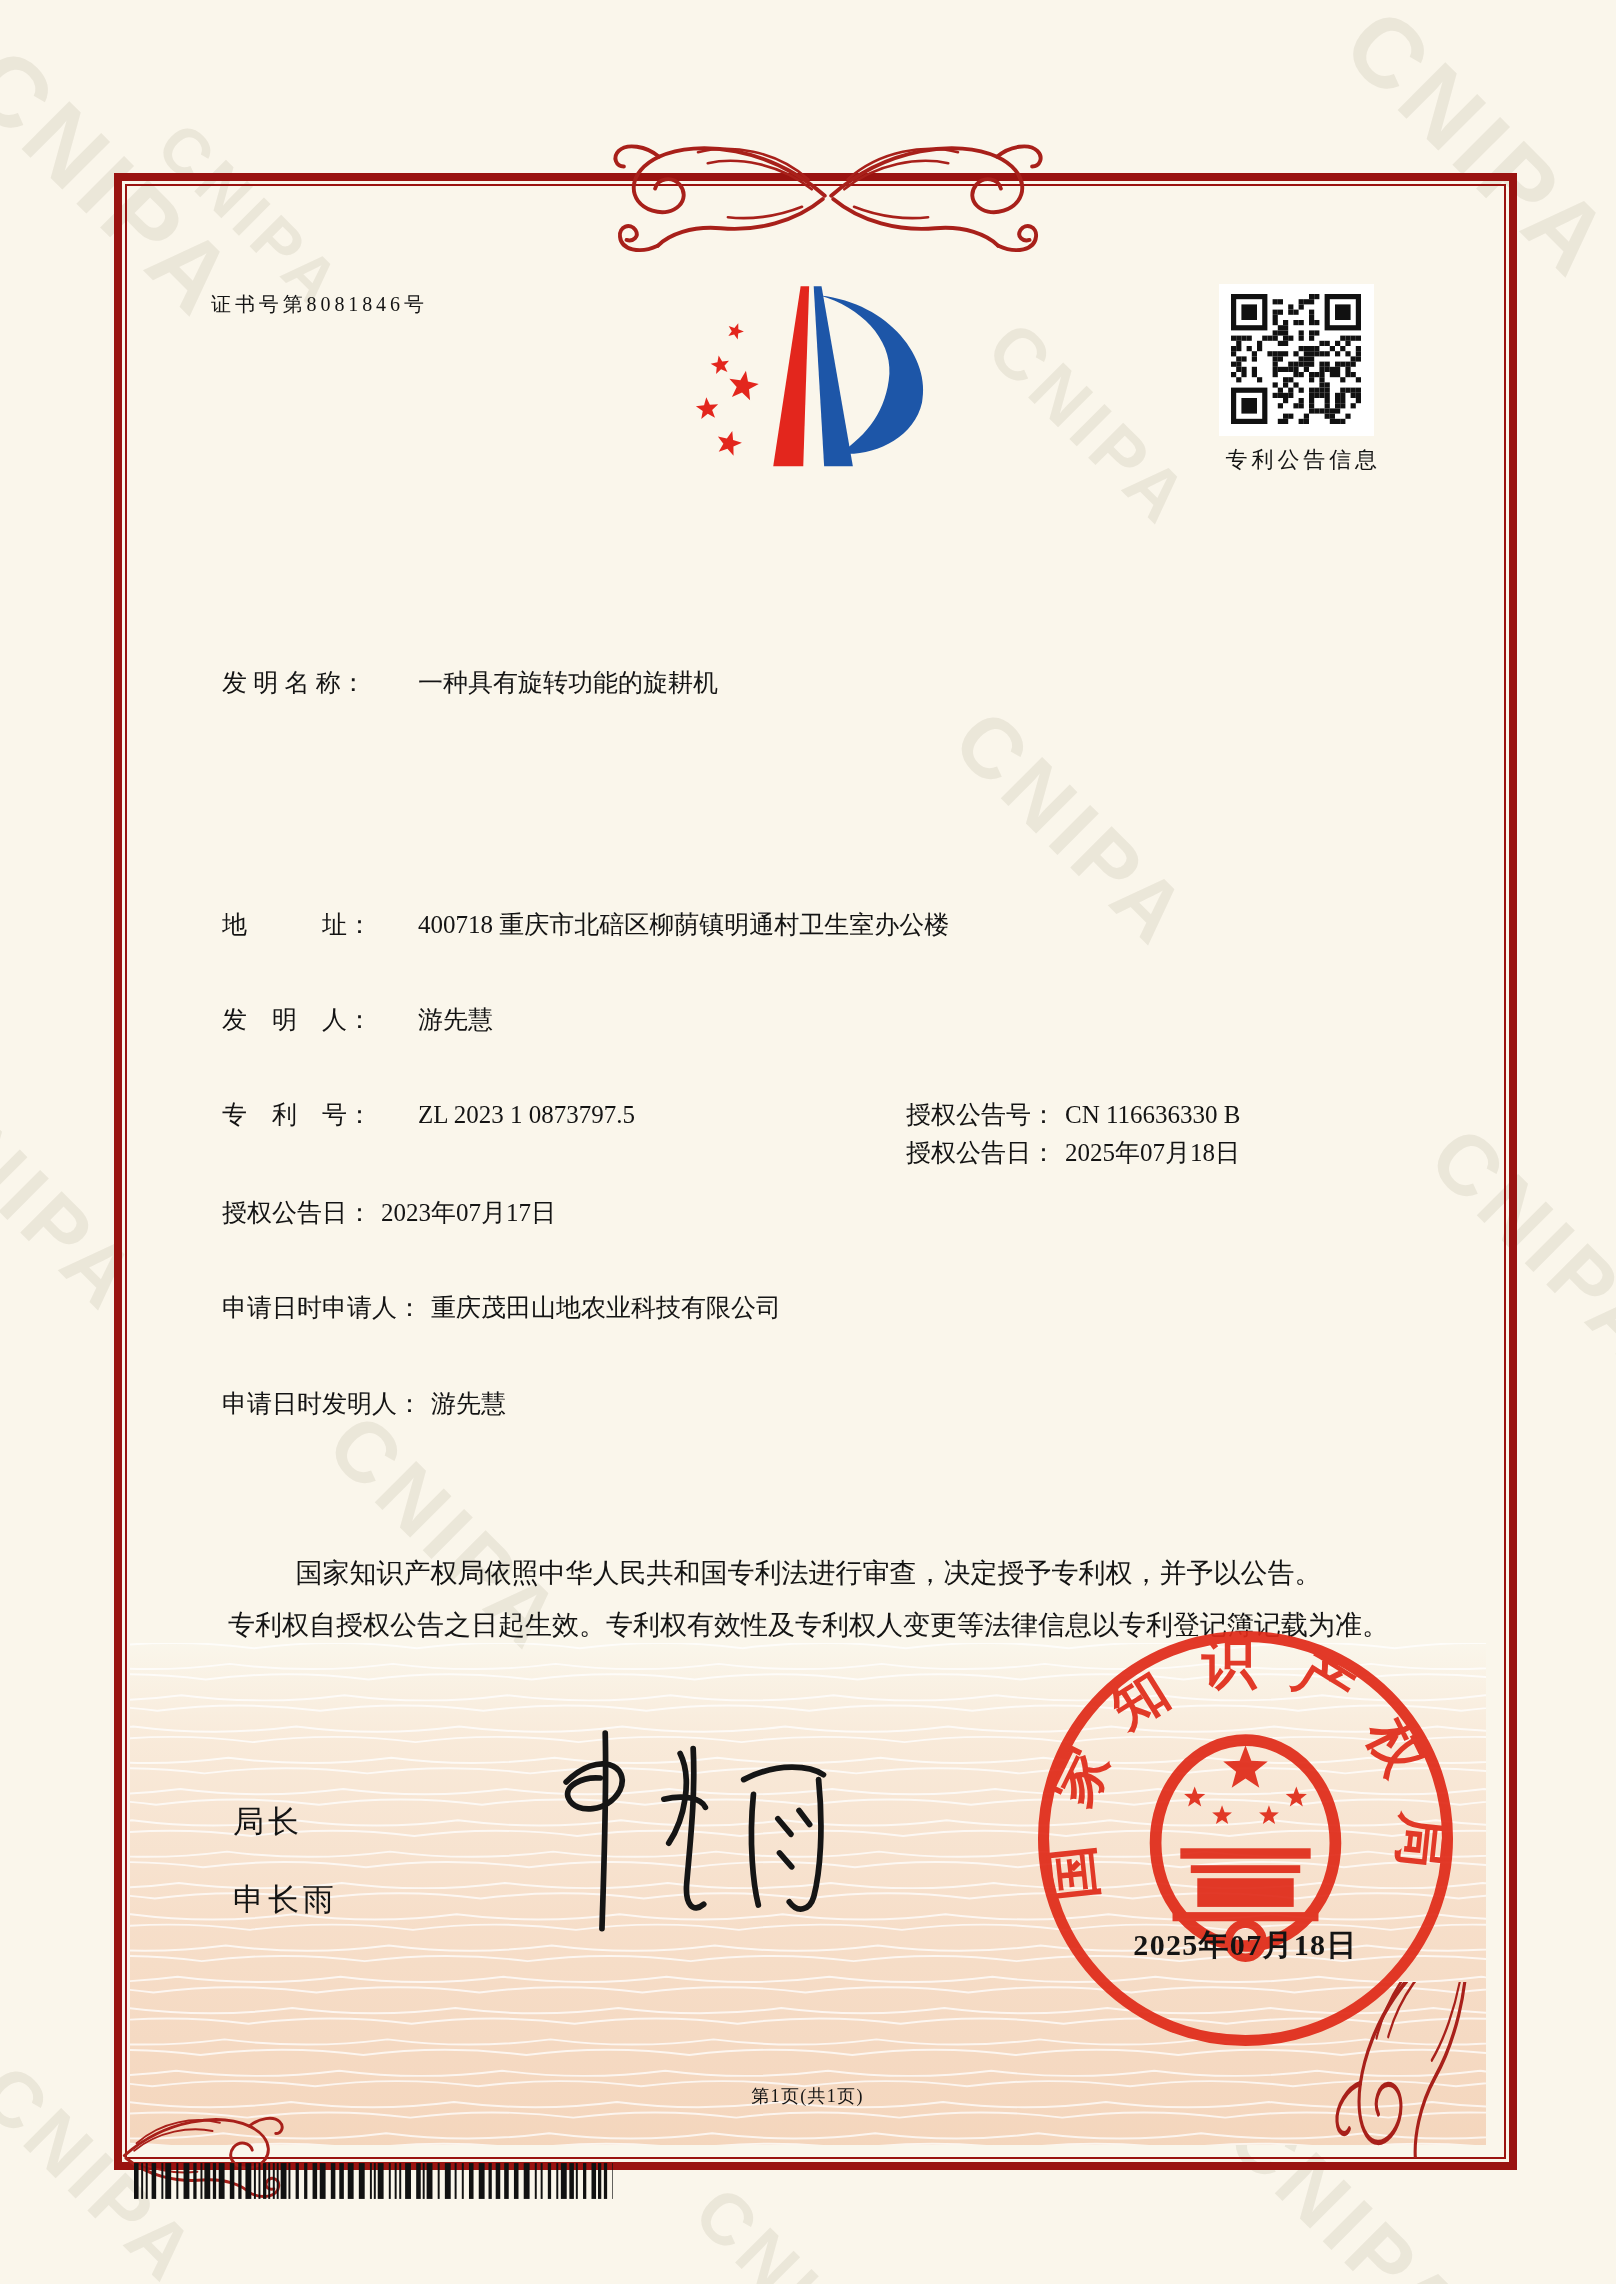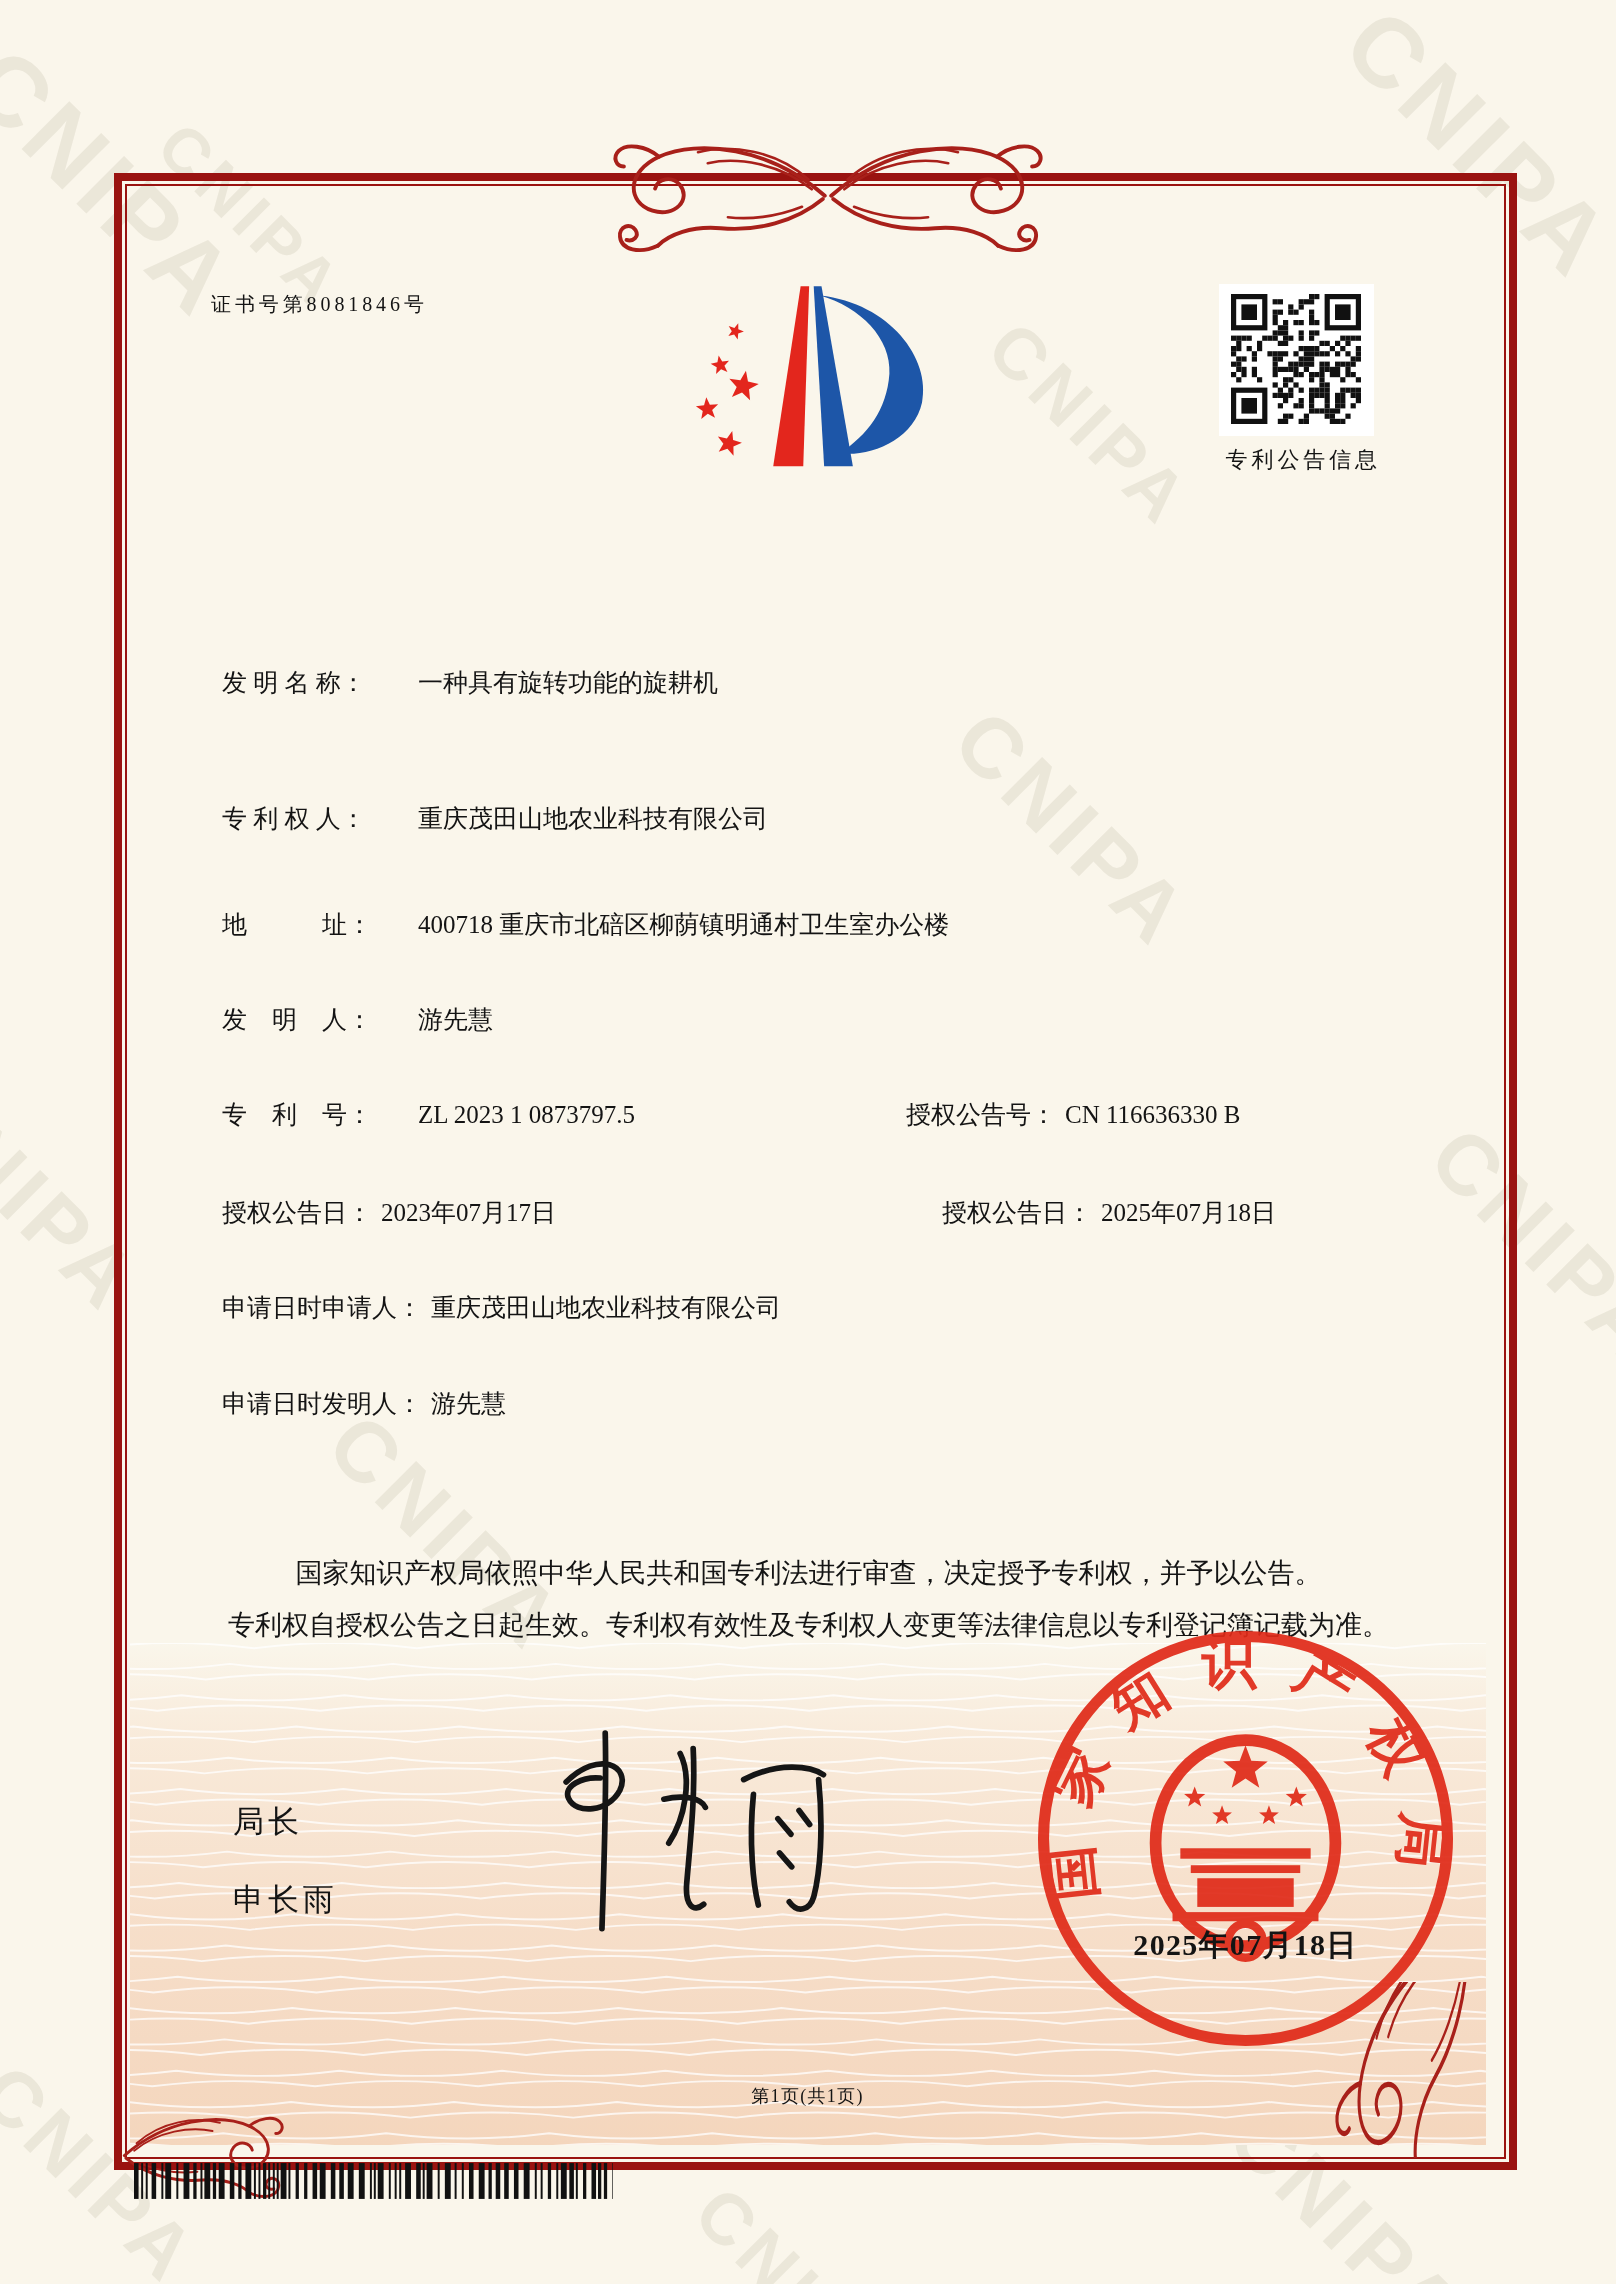--- a/index.html
+++ b/index.html
@@ -352,39 +352,36 @@
         <rect x="1" y="19" width="5" height="5" fill="#fff"></rect>
         <rect x="2" y="20" width="3" height="3" fill="#111"></rect>
       </svg>
   </div>
   <div class="abs qrlabel" style="left:1211px;top:445px;">专利公告信息</div>
 
 
   <div class="abs row" style="left:222px;top:666px;">
     <span class="lbl">发 明 名 称：</span><span>一种具有旋转功能的旋耕机</span>
   </div>
-  <div class="abs row" style="left:222px;top:802px;">
-    <span class="lbl">专 利 权 人：</span><span>重庆茂田山地农业科技有限公司</span>
-  </div>
   <div class="abs row" style="left:222px;top:908px;">
     <span class="lbl">地　　　址：</span><span>400718 重庆市北碚区柳荫镇明通村卫生室办公楼</span>
   </div>
   <div class="abs row" style="left:222px;top:1003px;">
     <span class="lbl">发　明　人：</span><span>游先慧</span>
   </div>
   <div class="abs row" style="left:222px;top:1098px;">
     <span class="lbl">专　利　号：</span><span>ZL 2023 1 0873797.5</span>
   </div>
   <div class="abs row" style="left:906px;top:1098px;">
     <span class="lbl auto">授权公告号：</span><span>CN 116636330 B</span>
   </div>
   <div class="abs row" style="left:222px;top:1196px;">
     <span class="lbl auto">授权公告日：</span><span>2023年07月17日</span>
   </div>
-  <div class="abs row" style="left:906px;top:1196px;margin-left:36px;">
+  <div class="abs row" style="left:906px;top:1136px;">
     <span class="lbl auto">授权公告日：</span><span>2025年07月18日</span>
   </div>
   <div class="abs row" style="left:222px;top:1291px;">
     <span class="lbl auto">申请日时申请人：</span><span>重庆茂田山地农业科技有限公司</span>
   </div>
   <div class="abs row" style="left:222px;top:1387px;">
     <span class="lbl auto">申请日时发明人：</span><span>游先慧</span>
   </div>
 
   <div class="abs legal" style="top:1547px;">

